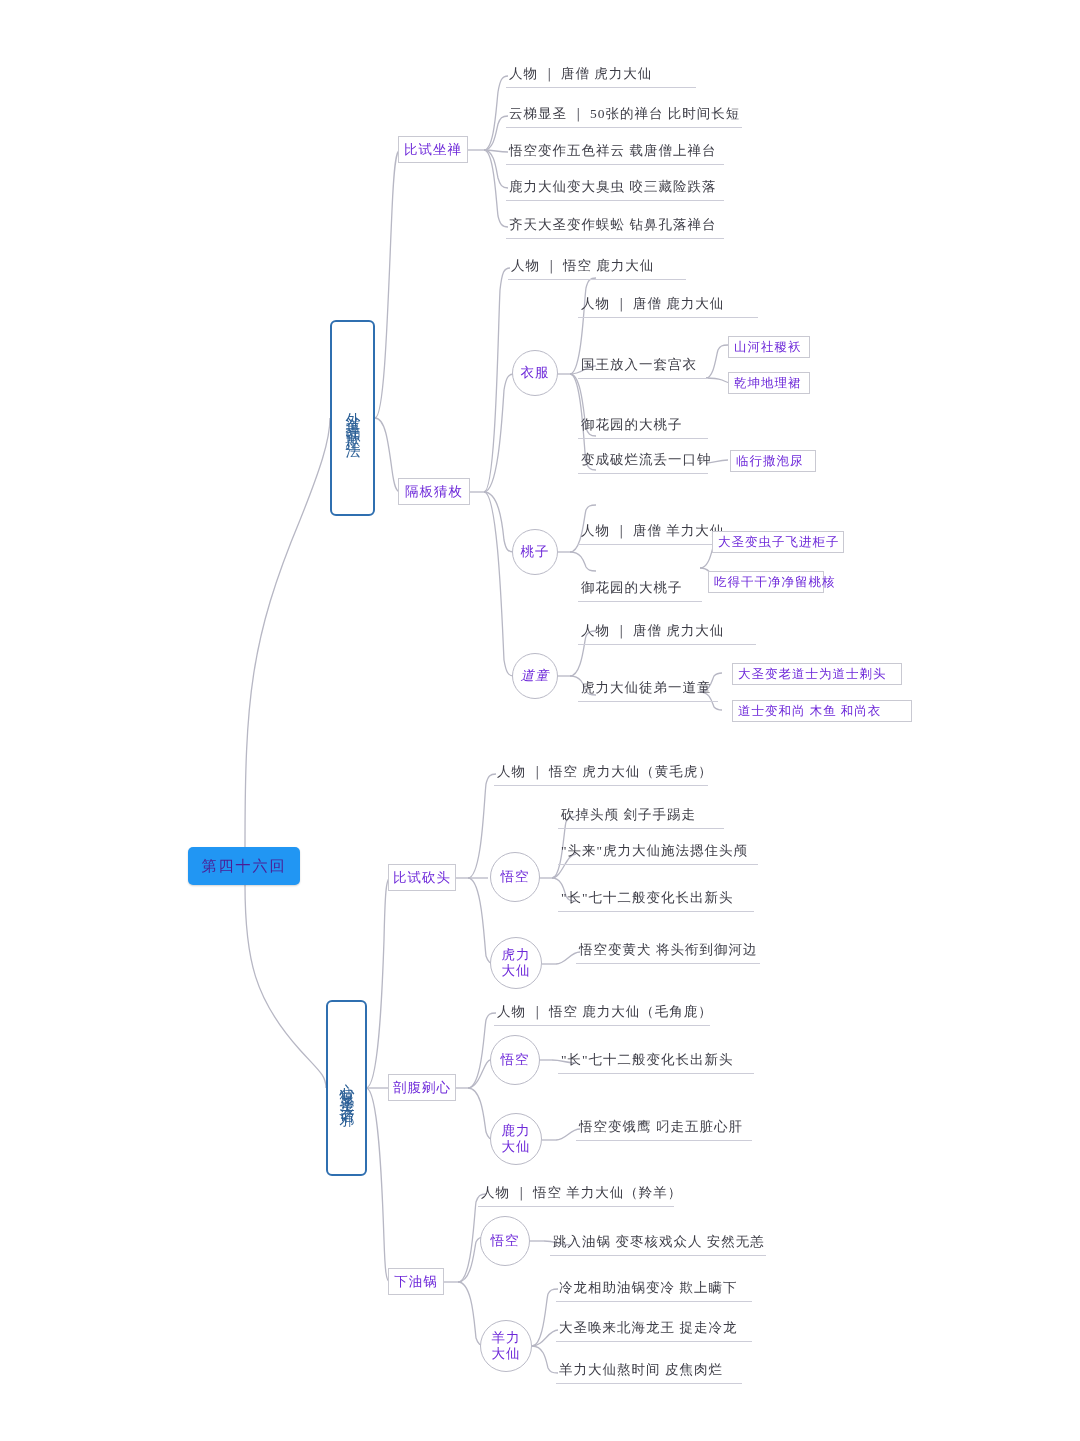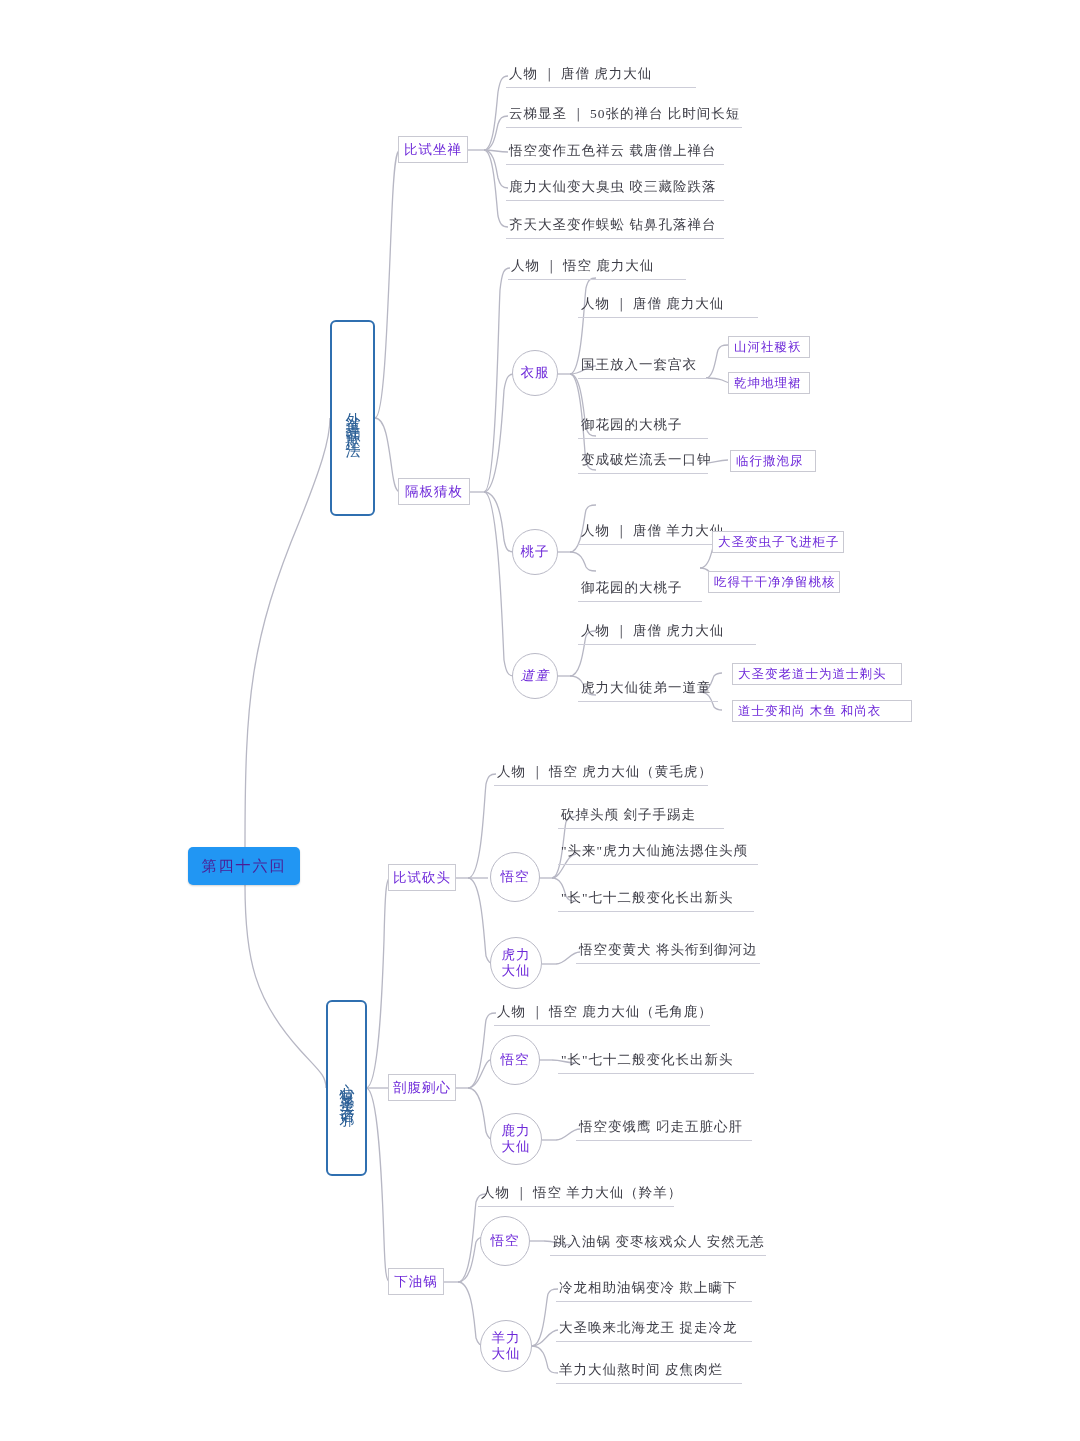--- a/index.html
+++ b/index.html
@@ -258,21 +258,21 @@
   </div>
   <div class="node leaf" style="left:578px; top:519px; width:168px; height:26px;">
     <span>人物 ｜ 唐僧 羊力大仙</span>
   </div>
   <div class="node leaf" style="left:578px; top:548px; width:124px; height:26px;margin-top:28px;">
     <span>御花园的大桃子</span>
   </div>
   <div class="node chip" style="left:712px; top:531px; width:132px; height:22px;">
     <span>大圣变虫子飞进柜子</span>
   </div>
-  <div class="node chip" style="left:708px; top:571px; width:132px; height:22px;">
+  <div class="node chip" style="left:708px; top:571px; width:116px; height:22px;">
     <span>吃得干干净净留桃核</span>
   </div>
 
   <div class="node circle" style="left:512px; top:653px; width:46px; height:46px;font-style:italic;">
     <span>道童</span>
   </div>
   <div class="node leaf" style="left:578px; top:619px; width:178px; height:26px;">
     <span>人物 ｜ 唐僧 虎力大仙</span>
   </div>
   <div class="node leaf" style="left:578px; top:676px; width:140px; height:26px;">

